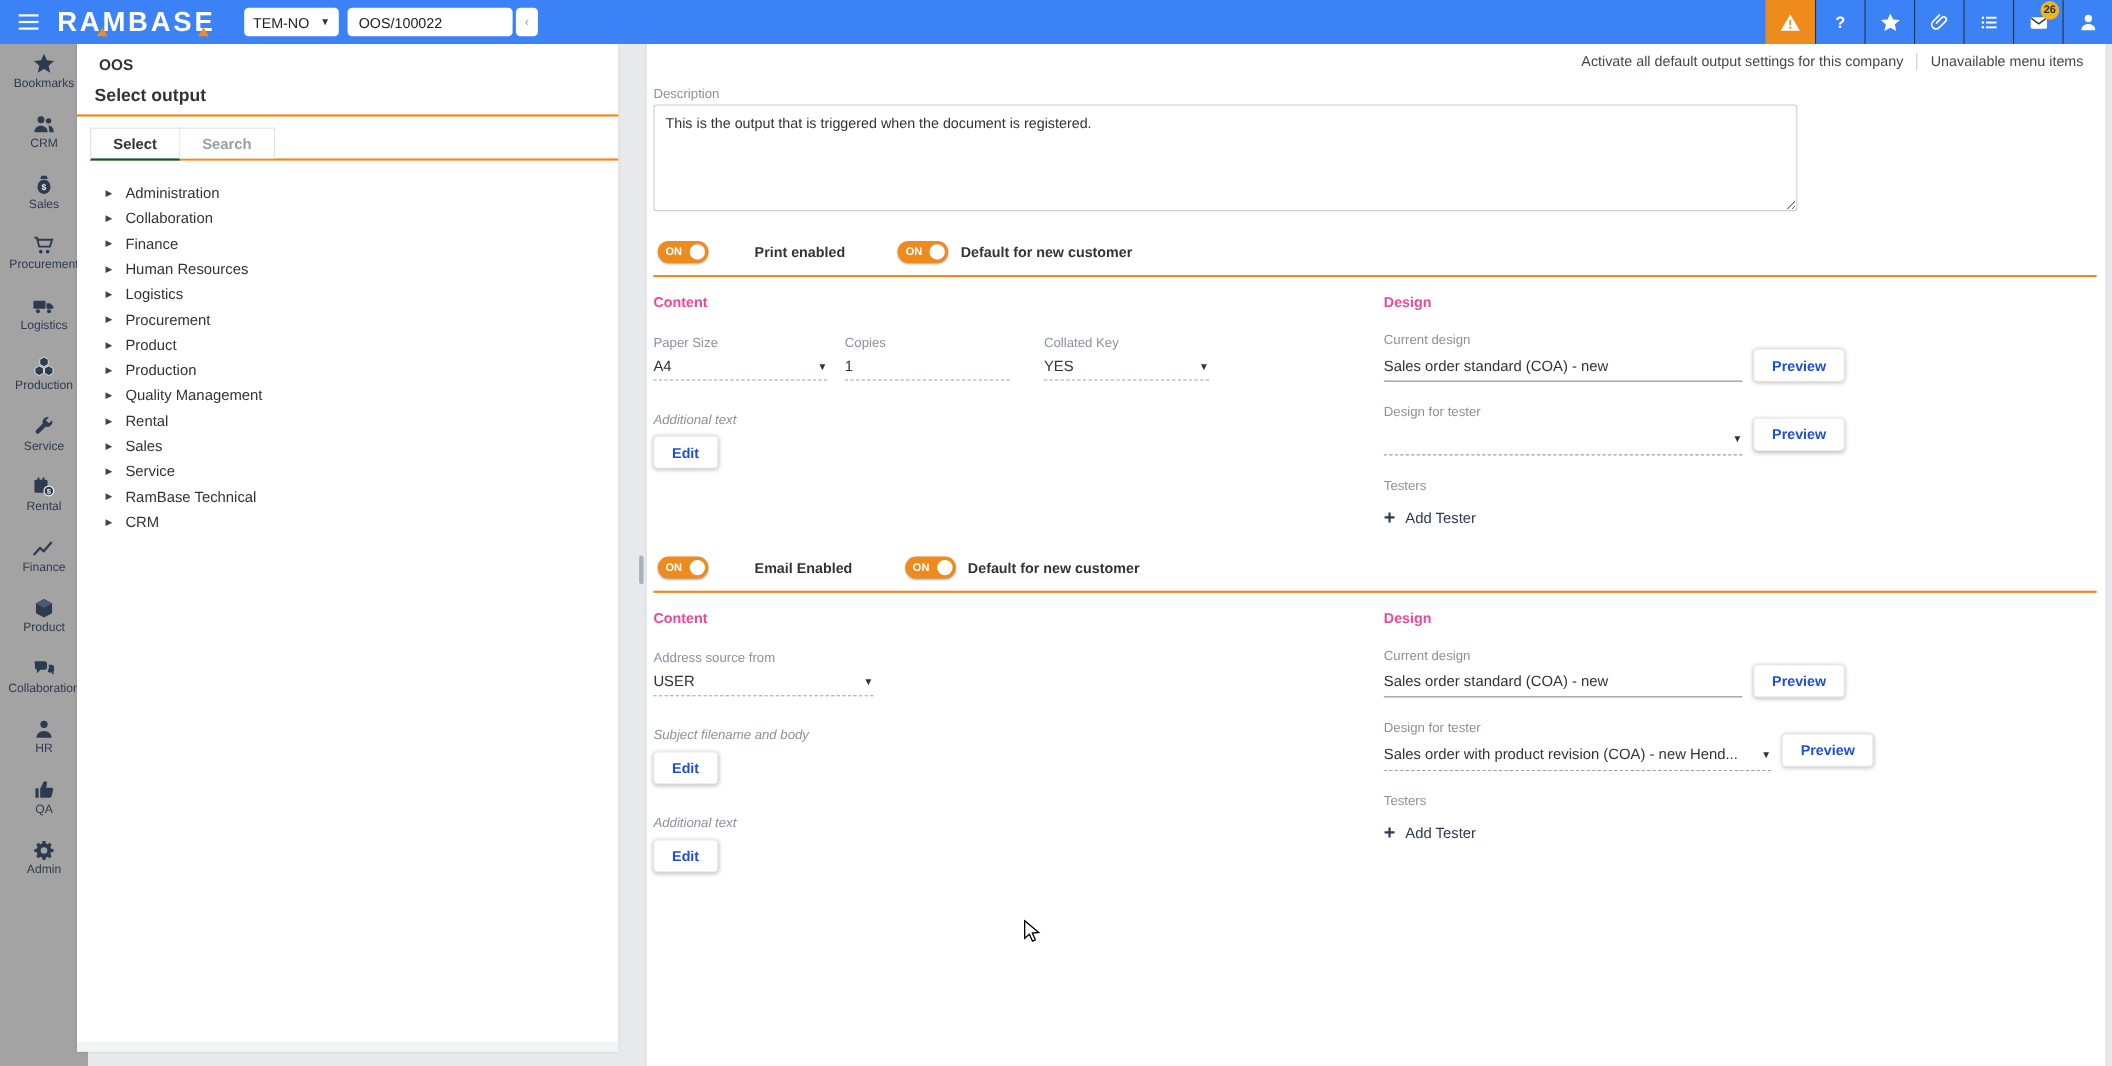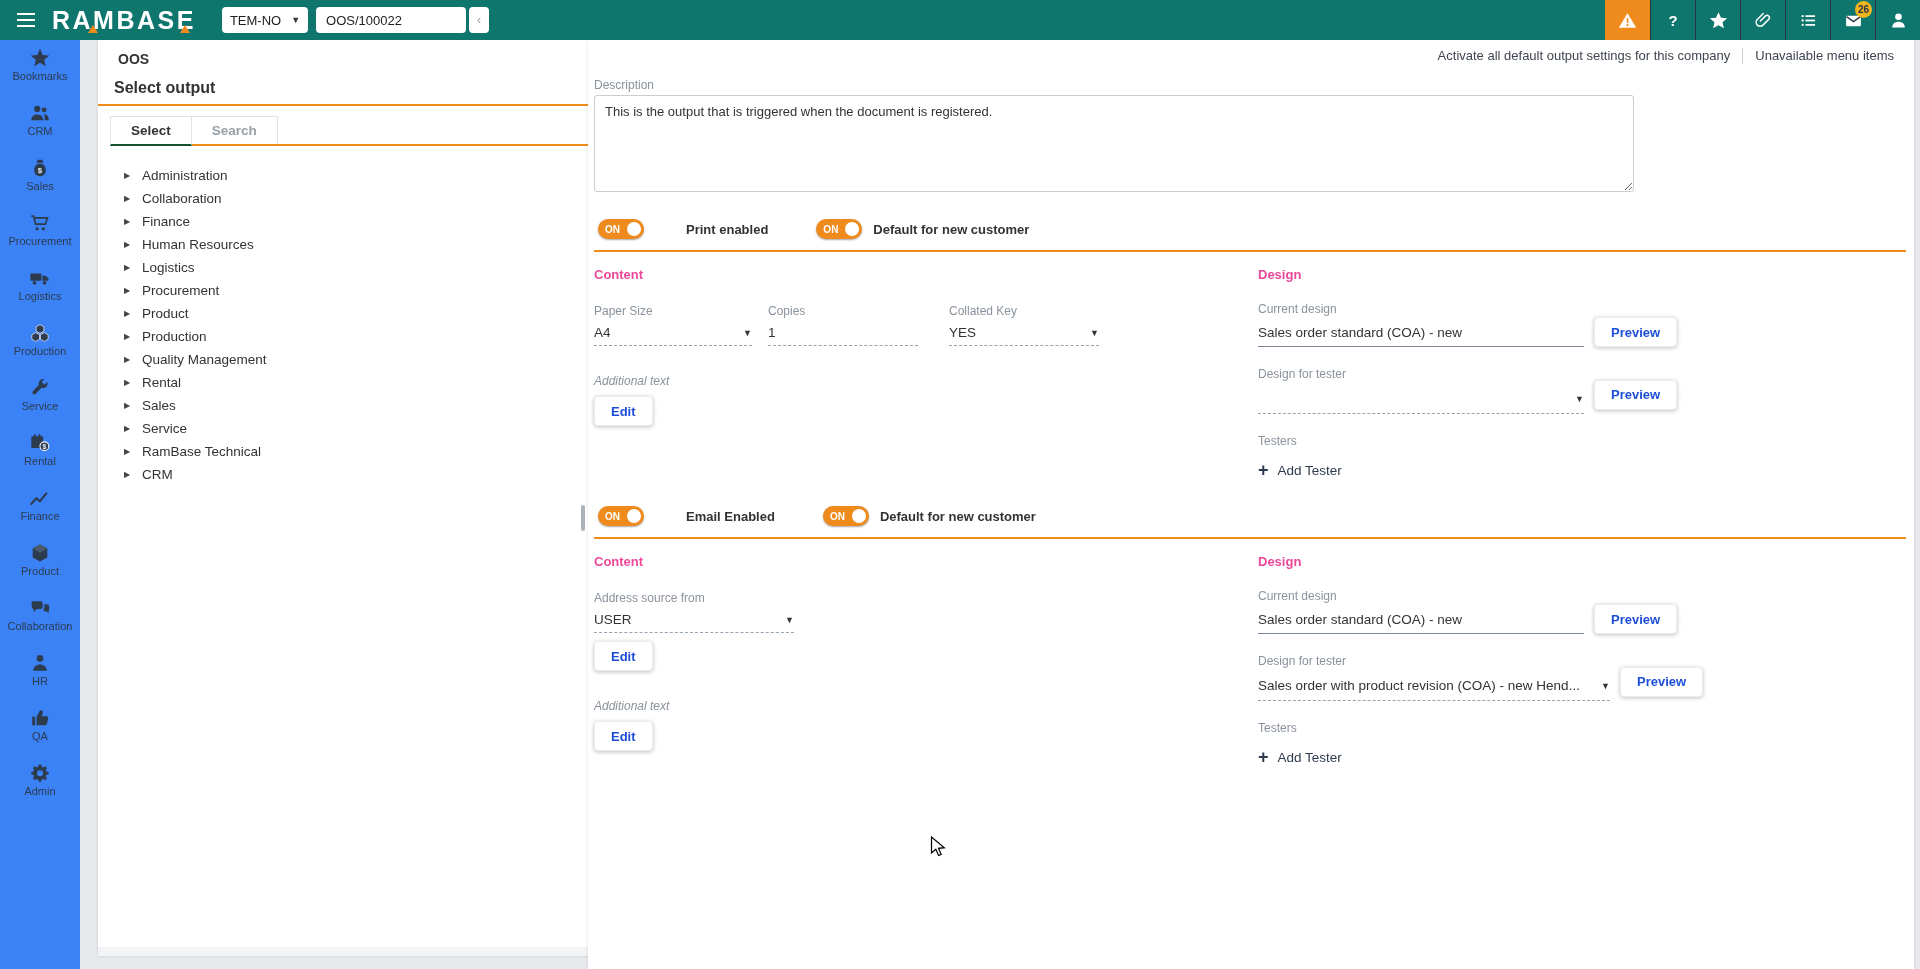--- a/index.html
+++ b/index.html
@@ -1,46 +1,46 @@
 <!DOCTYPE html>
 <html><head>
 <meta charset="utf-8">
 <style>
   * { box-sizing: border-box; margin: 0; padding: 0; }
   html,body { width:1920px; height:969px; }
   body { font-family:"Liberation Sans", sans-serif; background:#e7e9ec; overflow:hidden; }
   .page { position:relative; width:1920px; height:969px; background:#e7e9ec; overflow:hidden; }
 
   
-  .topbar { position:absolute; top:0; left:0; right:0; height:40px; background:#0f766e; display:flex; align-items:center; z-index:5; }
+  .topbar { position:absolute; top:0; left:0; right:0; height:40px; background:#3b82f6; display:flex; align-items:center; z-index:5; }
   .hamburger { width:52px; height:40px; display:flex; flex-direction:column; gap:4px; align-items:center; justify-content:center; cursor:pointer; }
   .hamburger span { width:18px; height:2px; background:#fff; }
   .logo { position:relative; color:#fff; font-weight:bold; font-size:25px; letter-spacing:2.5px; margin-right:26px; user-select:none; }
   .logo i { position:absolute; width:0; height:0; border-left:5px solid transparent; border-right:5px solid transparent; border-bottom:8px solid #ef8a1d; bottom:2px; }
   .logo i.a1 { left:36px; }
   .logo i.a2 { left:128px; }
   .ctx-select { height:26px; background:#fff; border-radius:4px; display:flex; align-items:center; padding:0 8px; font-size:13px; color:#222; gap:10px; margin-right:8px; cursor:pointer; }
   .ctx-select .caret { font-size:9px; color:#333; }
   .doc-input { height:26px; width:150px; border:none; border-radius:4px; padding:0 10px; font-size:13px; color:#222; outline:none; }
   .back-chip { height:26px; width:20px; background:#fff; border-radius:4px; margin-left:3px; display:flex; align-items:center; justify-content:center; color:#9aa2ab; font-size:12px; cursor:pointer; }
   .tiles { margin-left:auto; display:flex; height:40px; }
   .tile { width:45px; height:40px; display:flex; align-items:center; justify-content:center; position:relative; border-left:1px solid #273343; cursor:pointer; }
   .tile.warn { background:#ef8a1d; border-left:none; }
   .tile svg { width:21px; height:21px; }
   .tile .qmark { color:#fff; font-size:15px; font-weight:bold; }
   .badge { position:absolute; top:1px; right:3px; background:#f2b41e; color:#253648; font-size:10px; font-weight:bold; border-radius:50%; min-width:17px; height:17px; display:flex; align-items:center; justify-content:center; }
 
   
-  .sidebar { position:absolute; top:40px; left:0; width:80px; bottom:0; background:#3b82f6; display:flex; flex-direction:column; align-items:center; padding-top:7px; }
+  .sidebar { position:absolute; top:40px; left:0; width:80px; bottom:0; background:#a3a3a3; display:flex; flex-direction:column; align-items:center; padding-top:7px; }
   .side-item { height:55px; width:100%; display:flex; flex-direction:column; align-items:center; cursor:pointer; }
   .side-item svg { width:22px; height:22px; fill:#2d3b4e; }
   .side-label { font-size:11px; color:#2d3b4e; margin-top:1px; }
 
   
-  .left-card { position:absolute; left:98px; top:40px; width:492px; height:916px; background:#fff; box-shadow:0 0 3px rgba(0,0,0,.12); }
+  .left-card { position:absolute; left:70px; top:40px; width:492px; height:916px; background:#fff; box-shadow:0 0 3px rgba(0,0,0,.12); }
   .oos { font-size:14px; font-weight:bold; color:#333; padding:11px 0 0 20px; }
   .panel-title { font-size:16px; font-weight:bold; color:#333; padding:12px 0 7px 16px; border-bottom:2px solid #ef8a1d; }
   .tabs { display:flex; margin:10px 0 0 12px; border-bottom:2px solid #ef8a1d; }
   .tab { padding:6px 20px; font-size:13.5px; border:1px solid #e2e2e2; border-bottom:none; cursor:pointer; background:#fff; }
   .tab.active { font-weight:bold; color:#333; margin-bottom:-2px; border-bottom:2px solid #14532d; }
   .tab.inactive { color:#98a0a8; font-weight:bold; border-left:none; }
   .tree { margin:18px 0 0 26px; }
   .tree-item { display:flex; align-items:center; height:23px; font-size:13.5px; color:#333; cursor:pointer; }
   .tri { font-size:8px; color:#444; width:18px; }
   .hscroll { position:absolute; bottom:0; left:0; right:0; height:9px; background:#f3f4f5; }
@@ -444,20 +444,21 @@
           <div class="col-h">Content</div>
           <div class="fields-row">
             <div class="field w200">
               <div class="lab f-label">Address source from</div>
               <div class="f-value">
                 <span>USER</span>
                 <span class="caret">▼</span>
               </div>
             </div>
           </div>
+          <div class="lab mt16">Subject filename and body</div>
           <div class="btn">Edit</div>
           <div class="lab mt16">Additional text</div>
           <div class="btn">Edit</div>
         </div>
 
         <div class="col-design">
           <div class="col-h">Design</div>
           <div class="d-row">
             <div class="d-field">
               <div class="lab">Current design</div>

